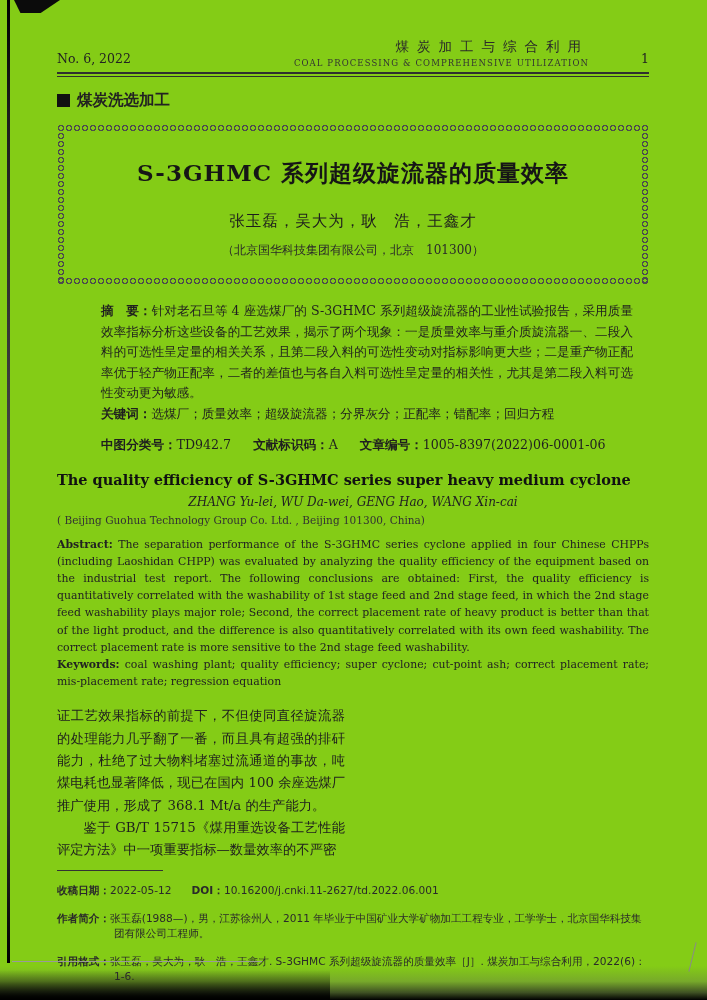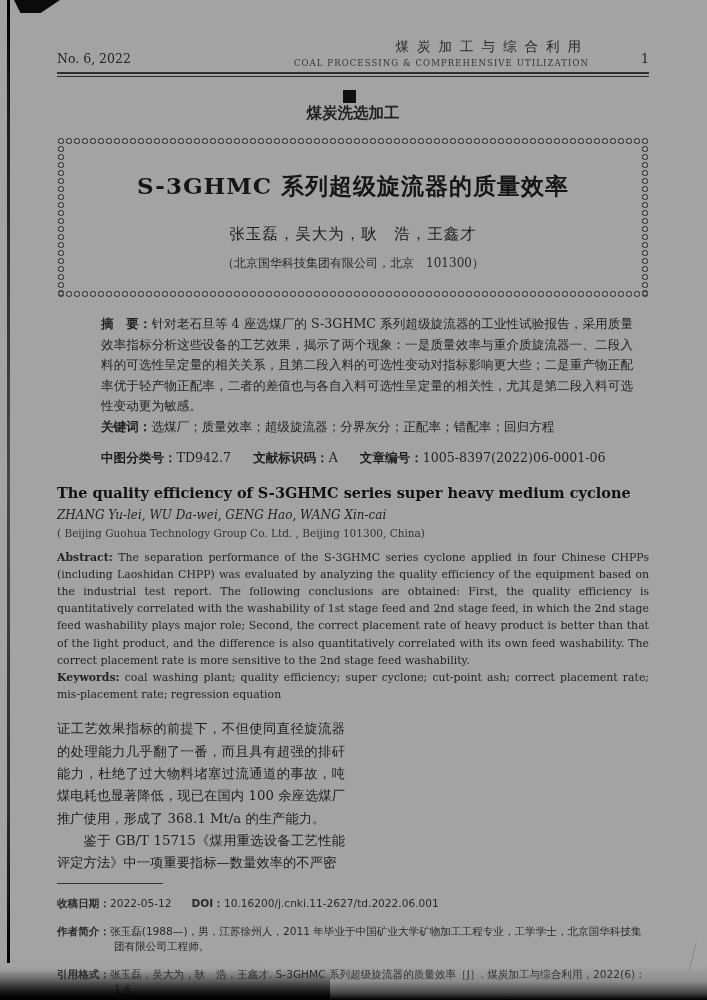--- a/index.html
+++ b/index.html
@@ -1,31 +1,31 @@
 <!DOCTYPE html>
 <html><head>
 <meta charset="utf-8">
 <style>
   html,body{margin:0;padding:0;background:#e8e8e6;}
-  .page{position:relative;width:707px;height:1000px;margin:0 auto;background:#a3a3a3;overflow:hidden;
+  .page{position:relative;width:707px;height:1000px;margin:0 auto;background:#84cc16;overflow:hidden;
         font-family:"DejaVu Serif","Liberation Serif",serif;color:#222;}
   .content{position:absolute;left:57px;top:38px;width:592px;}
 
   
   .hdr{display:flex;align-items:flex-end;justify-content:space-between;}
   .hdr-issue{font-size:12.5px;padding-bottom:2px;}
   .hdr-center{text-align:right;flex:1;}
   .hdr-cn{font-size:13.5px;letter-spacing:8px;text-indent:8px;color:#2a2a2a;}
   .hdr-en{font-size:8.5px;letter-spacing:1.1px;margin-top:2px;color:#333;}
   .hdr-page{font-size:12.5px;padding-bottom:2px;width:60px;text-align:right;}
   .hdr-rule{margin-top:4px;height:2px;border-top:2px solid #2f2f2f;border-bottom:1px solid #2f2f2f;}
 
   
   .section{margin-top:13px;font-size:15.5px;font-weight:bold;display:flex;align-items:center;
-           font-family:"DejaVu Sans","Liberation Sans",sans-serif;flex-direction:column;}
+           font-family:"DejaVu Sans","Liberation Sans",sans-serif;}
   .sq{display:inline-block;width:13px;height:13px;background:#111;margin-right:7px;}
 
   
   .tbox{position:relative;margin-top:13px;padding:34px 14px 26px;text-align:center;}
   .tb-edge{position:absolute;background-image:radial-gradient(circle at 4px 4px, rgba(0,0,0,0) 1.9px, #4d4d4d 1.9px, #4d4d4d 3.1px, rgba(0,0,0,0) 3.1px);background-size:8px 8px;}
   .tb-t{top:0;left:0;right:0;height:8px;background-repeat:repeat-x;}
   .tb-b{bottom:0;left:0;right:0;height:8px;background-repeat:repeat-x;}
   .tb-l{top:0;bottom:0;left:0;width:8px;background-repeat:repeat-y;}
   .tb-r{top:0;bottom:0;right:0;width:8px;background-repeat:repeat-y;}
   .cn-title{font-size:23px;font-weight:bold;letter-spacing:1px;color:#161616;}
@@ -34,21 +34,21 @@
 
   
   .abs{margin:16px 16px 0 44px;font-size:12.6px;line-height:20.5px;text-align:justify;color:#1f1f1f;}
   .abs p{margin:0;}
   .abs .meta{margin-top:11px;}
   .b{font-weight:bold;}
   .ml{margin-left:22px;}
 
   
   .en-title{margin-top:15px;text-align:left;font-size:14.5px;font-weight:bold;color:#111;}
-  .en-authors{margin-top:7px;text-align:left;font-size:12px;font-style:italic;color:#222;}
+  .en-authors{margin-top:7px;text-align:center;font-size:12px;font-style:italic;color:#222;}
   .en-affil{margin-top:5px;text-align:left;font-size:10.5px;color:#333;}
   .en-abs{margin-top:10px;font-size:10.9px;line-height:17.2px;text-align:justify;color:#222;}
   .en-abs p{margin:0;}
 
   
   .cols{margin-top:15px;display:flex;gap:16px;}
   .col{width:288px;font-size:13.3px;line-height:22.3px;text-align:justify;color:#1e1e1e;}
   .h1cn{margin:0 0 8px;font-size:14px;font-weight:bold;font-family:"DejaVu Sans","Liberation Sans",sans-serif;}
   .col p{margin:0;}
   .indent{text-indent:2em;}

